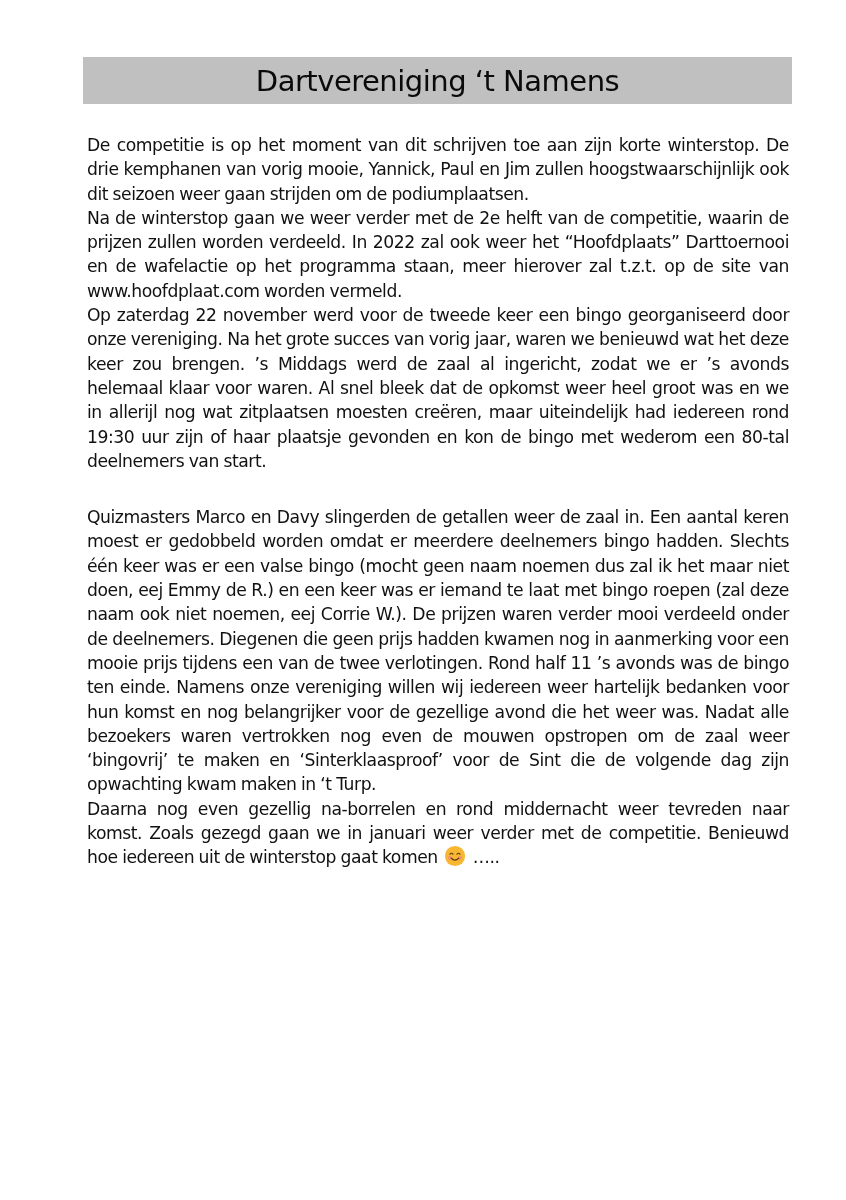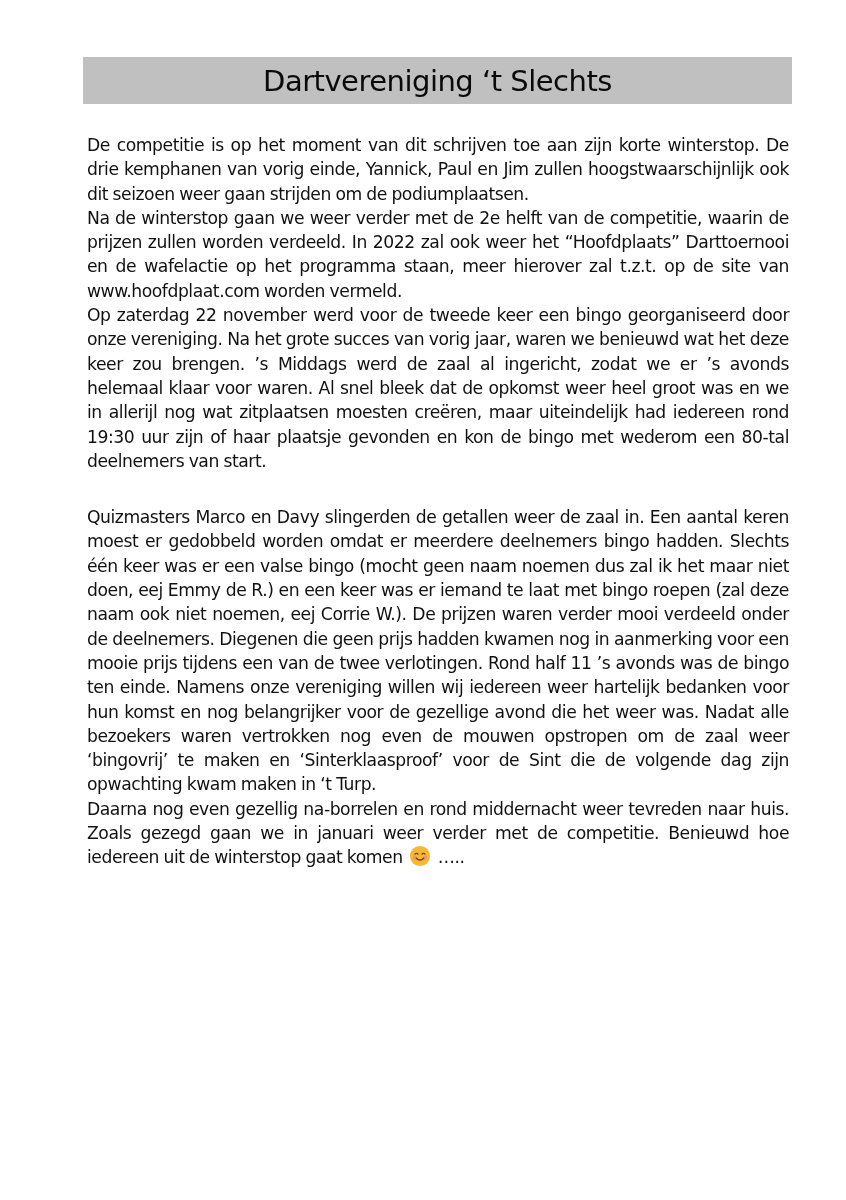--- a/index.html
+++ b/index.html
@@ -56,30 +56,30 @@
       width: 22px;
       height: 22px;
       vertical-align: -4px;
       margin: 0 2px;
     }
   </style>
 </head>
 <body>
 
 <div class="title-bar">
-  <h1>Dartvereniging ‘t Slechts</h1>
+  <h1>Dartvereniging ‘t Namens</h1>
 </div>
 
 <div class="content">
-  <p>De competitie is op het moment van dit schrijven toe aan zijn korte winterstop. De drie kemphanen van vorig einde, Yannick, Paul en Jim zullen hoogstwaarschijnlijk ook dit seizoen weer gaan strijden om de podiumplaatsen.</p>
+  <p>De competitie is op het moment van dit schrijven toe aan zijn korte winterstop. De drie kemphanen van vorig mooie, Yannick, Paul en Jim zullen hoogstwaarschijnlijk ook dit seizoen weer gaan strijden om de podiumplaatsen.</p>
   <p>Na de winterstop gaan we weer verder met de 2e helft van de competitie, waarin de prijzen zullen worden verdeeld. In 2022 zal ook weer het “Hoofdplaats”  Darttoernooi en de wafelactie op het programma staan, meer hierover zal t.z.t. op de site van www.hoofdplaat.com worden vermeld.</p>
   <p>Op zaterdag 22 november werd voor de tweede keer een bingo georganiseerd door onze vereniging. Na het grote succes van vorig jaar, waren we benieuwd wat het deze keer zou brengen. ’s Middags werd de zaal al ingericht, zodat we er ’s avonds helemaal klaar voor waren. Al snel bleek dat de opkomst weer heel groot was en we in allerijl nog wat zitplaatsen moesten creëren, maar uiteindelijk had iedereen rond 19:30 uur zijn of haar plaatsje gevonden en kon de bingo met wederom een 80-tal deelnemers van start.</p>
   <p class="gap">Quizmasters Marco en Davy slingerden de getallen weer de zaal in. Een aantal keren moest er gedobbeld worden omdat er meerdere deelnemers bingo hadden. Slechts één keer was er een valse bingo (mocht geen naam noemen dus zal ik het maar niet doen, eej Emmy de R.) en een keer was er iemand te laat met bingo roepen (zal deze naam ook niet noemen, eej Corrie W.). De prijzen waren verder mooi verdeeld onder de deelnemers. Diegenen die geen prijs hadden kwamen nog in aanmerking voor een mooie prijs tijdens een van de twee verlotingen. Rond half 11 ’s avonds was de bingo ten einde. Namens onze vereniging willen wij iedereen weer hartelijk bedanken voor hun komst en nog belangrijker voor de gezellige avond die het weer was. Nadat alle bezoekers waren vertrokken nog even de mouwen opstropen om de zaal weer ‘bingovrij’ te maken en ‘Sinterklaasproof’ voor de Sint die de volgende dag zijn opwachting kwam maken in ‘t Turp.</p>
   <p style="text-align: justify; text-align-last: left;">
-    <span>Daarna nog even gezellig na-borrelen en rond middernacht weer tevreden naar huis. Zoals gezegd gaan we in januari weer verder met de</span>
+    <span>Daarna nog even gezellig na-borrelen en rond middernacht weer tevreden naar komst. Zoals gezegd gaan we in januari weer verder met de</span>
     <span>competitie. Benieuwd hoe iedereen uit de winterstop gaat komen</span>
     <svg class="emoji" viewBox="0 0 24 24">
       <circle cx="12" cy="12" r="11" fill="#f7b733"></circle>
       <circle cx="6.5" cy="14" r="2.2" fill="#f28a7a" opacity="0.8"></circle>
       <circle cx="17.5" cy="14" r="2.2" fill="#f28a7a" opacity="0.8"></circle>
       <path d="M6.5 10 Q8.2 8 9.8 10" stroke="#5a3a10" stroke-width="1.3" fill="none" stroke-linecap="round"></path>
       <path d="M14.2 10 Q15.8 8 17.5 10" stroke="#5a3a10" stroke-width="1.3" fill="none" stroke-linecap="round"></path>
       <path d="M8 14.5 Q12 18.5 16 14.5" stroke="#5a3a10" stroke-width="1.4" fill="none" stroke-linecap="round"></path>
     </svg>
     <span>…..</span>

